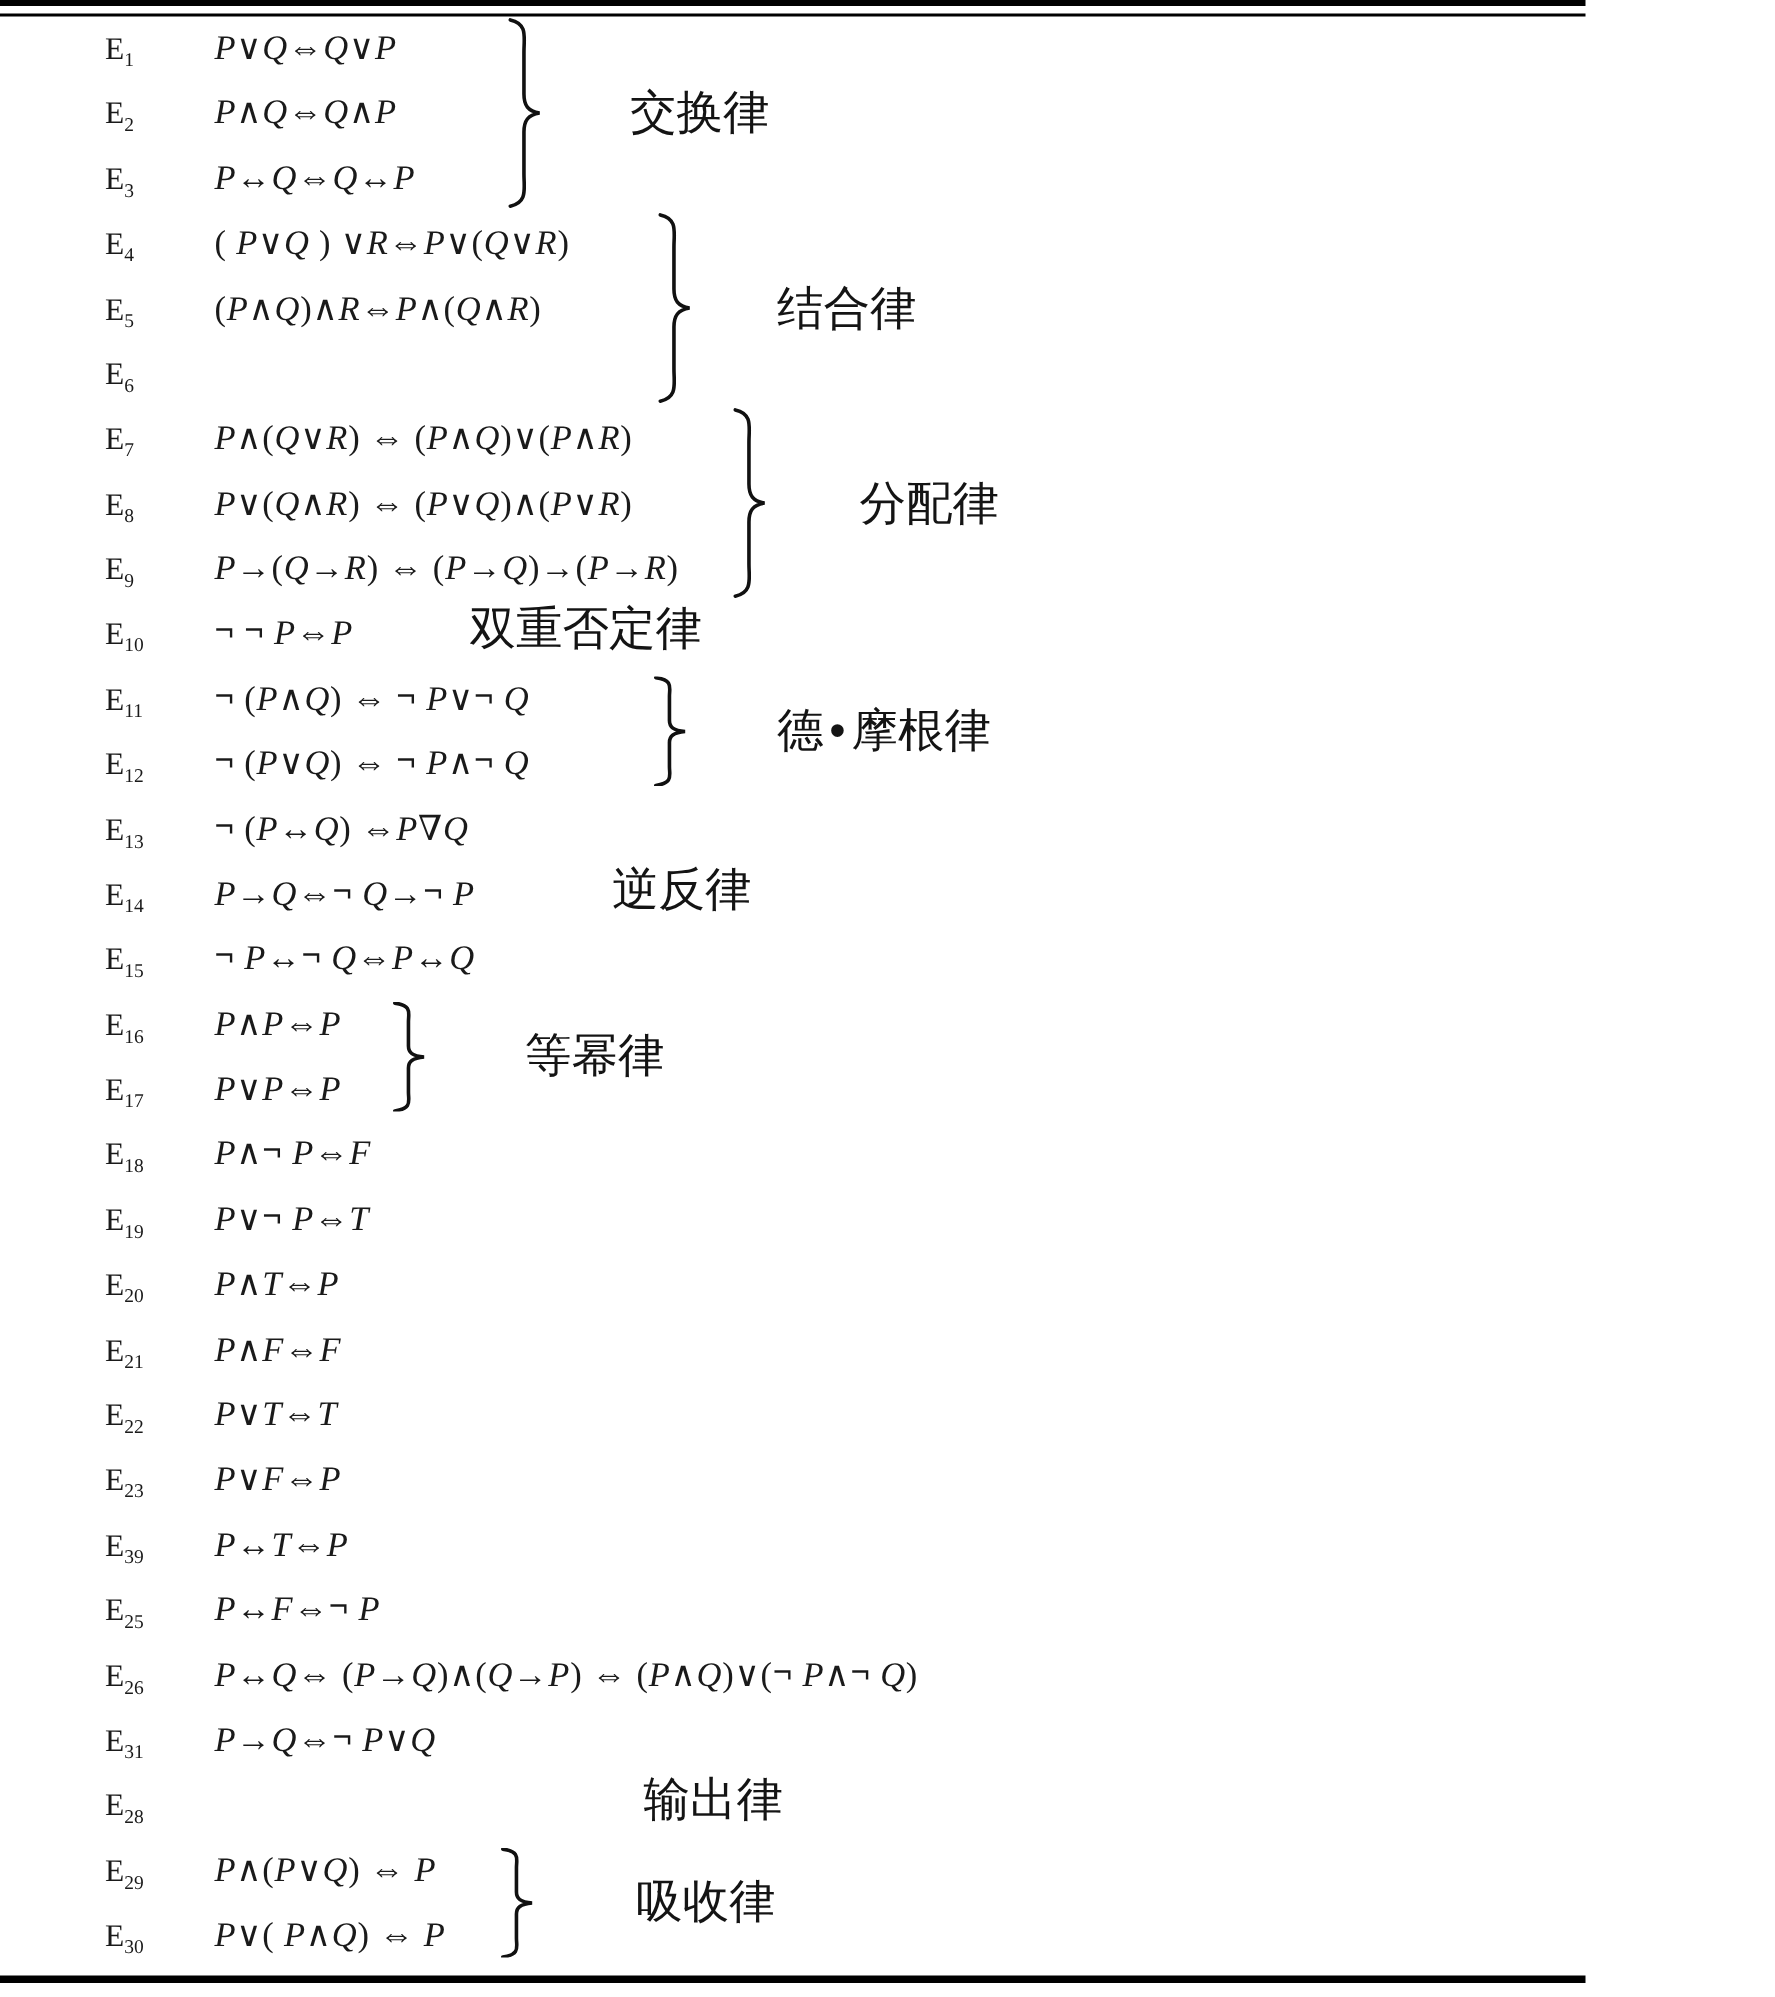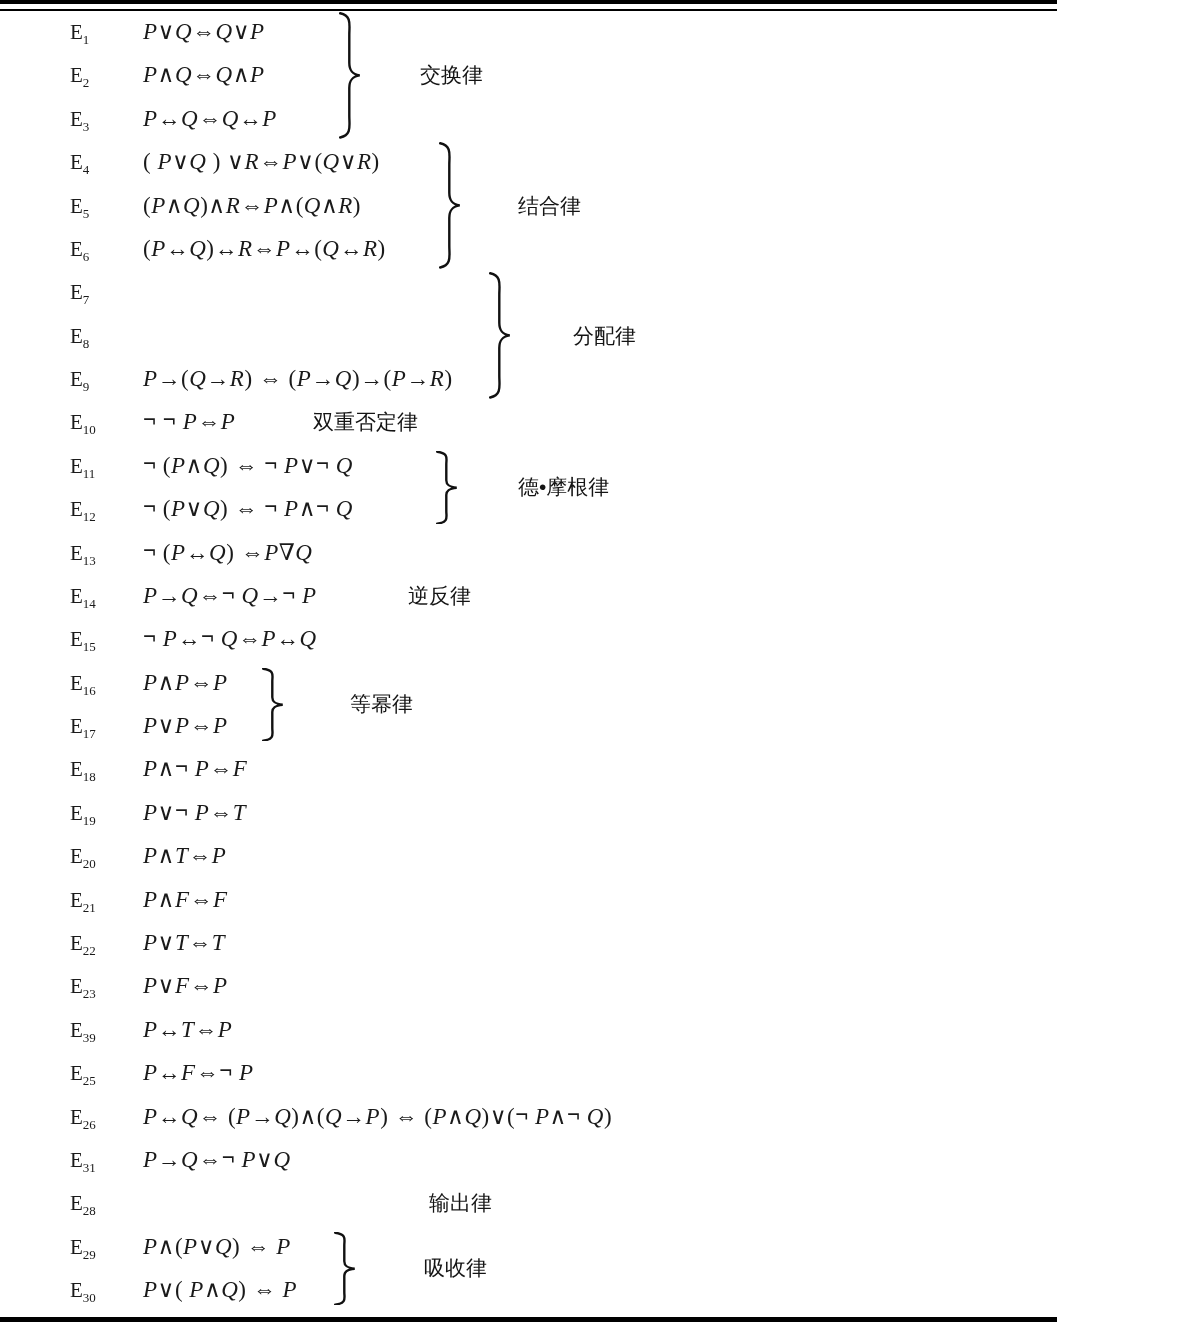--- a/index.html
+++ b/index.html
@@ -21,22 +21,22 @@
     font-size:21px;font-style:normal;
   }
   .eid sub{font-size:13px;line-height:0;}
   .formula{
     position:absolute;left:143px;top:0;height:44px;line-height:44px;
     font-size:23px;letter-spacing:0.5px;white-space:pre;
   }
   .formula i{font-style:italic;}
   .neg{font-weight:700;font-style:normal;position:relative;top:-2px;}
   .cjk{
-    font-size:21px;
-    font-family:Liberation Sans, sans-serif;
+    font-size:31px;
+    font-family:Liberation Mono, monospace;
     color:#141414;
   }
   .inline-label{position:absolute;top:0;height:44px;line-height:44px;}
   .group-label{
     position:absolute;transform:translateY(-50%);
     white-space:nowrap;
   }
   .brace{position:absolute;width:26px;}
   .brace svg{display:block;width:100%;height:100%;}
 </style>
@@ -62,27 +62,28 @@
       <div class="row" style="top: 140.14px;">
         <span class="eid">E<sub>4</sub></span>
         <span class="formula">( <i>P</i>∨<i>Q</i> ) ∨<i>R</i>⇔<i>P</i>∨(<i>Q</i>∨<i>R</i>)</span>
       </div>
       <div class="row" style="top: 183.52px;">
         <span class="eid">E<sub>5</sub></span>
         <span class="formula">(<i>P</i>∧<i>Q</i>)∧<i>R</i>⇔<i>P</i>∧(<i>Q</i>∧<i>R</i>)</span>
       </div>
       <div class="row" style="top: 226.9px;">
         <span class="eid">E<sub>6</sub></span>
-        <span class="formula">(<i>P</i>↔<i>Q</i>)↔<i>R</i>⇔<i>P</i>↔(<i>Q</i>↔<i>R</i>)</span>
       </div>
       <div class="row" style="top: 270.28px;">
         <span class="eid">E<sub>7</sub></span>
+        <span class="formula"><i>P</i>∧(<i>Q</i>∨<i>R</i>) ⇔ (<i>P</i>∧<i>Q</i>)∨(<i>P</i>∧<i>R</i>)</span>
       </div>
       <div class="row" style="top: 313.66px;">
         <span class="eid">E<sub>8</sub></span>
+        <span class="formula"><i>P</i>∨(<i>Q</i>∧<i>R</i>) ⇔ (<i>P</i>∨<i>Q</i>)∧(<i>P</i>∨<i>R</i>)</span>
       </div>
       <div class="row" style="top: 357.04px;">
         <span class="eid">E<sub>9</sub></span>
         <span class="formula"><i>P</i>→(<i>Q</i>→<i>R</i>) ⇔ (<i>P</i>→<i>Q</i>)→(<i>P</i>→<i>R</i>)</span>
       </div>
       <div class="row" style="top: 400.42px;">
         <span class="eid">E<sub>10</sub></span>
         <span class="formula"><span class="neg">¬</span> <span class="neg">¬</span> <i>P</i>⇔<i>P</i></span>
         <span class="cjk inline-label" style="left: 313px;">双重否定律</span>
       </div>

